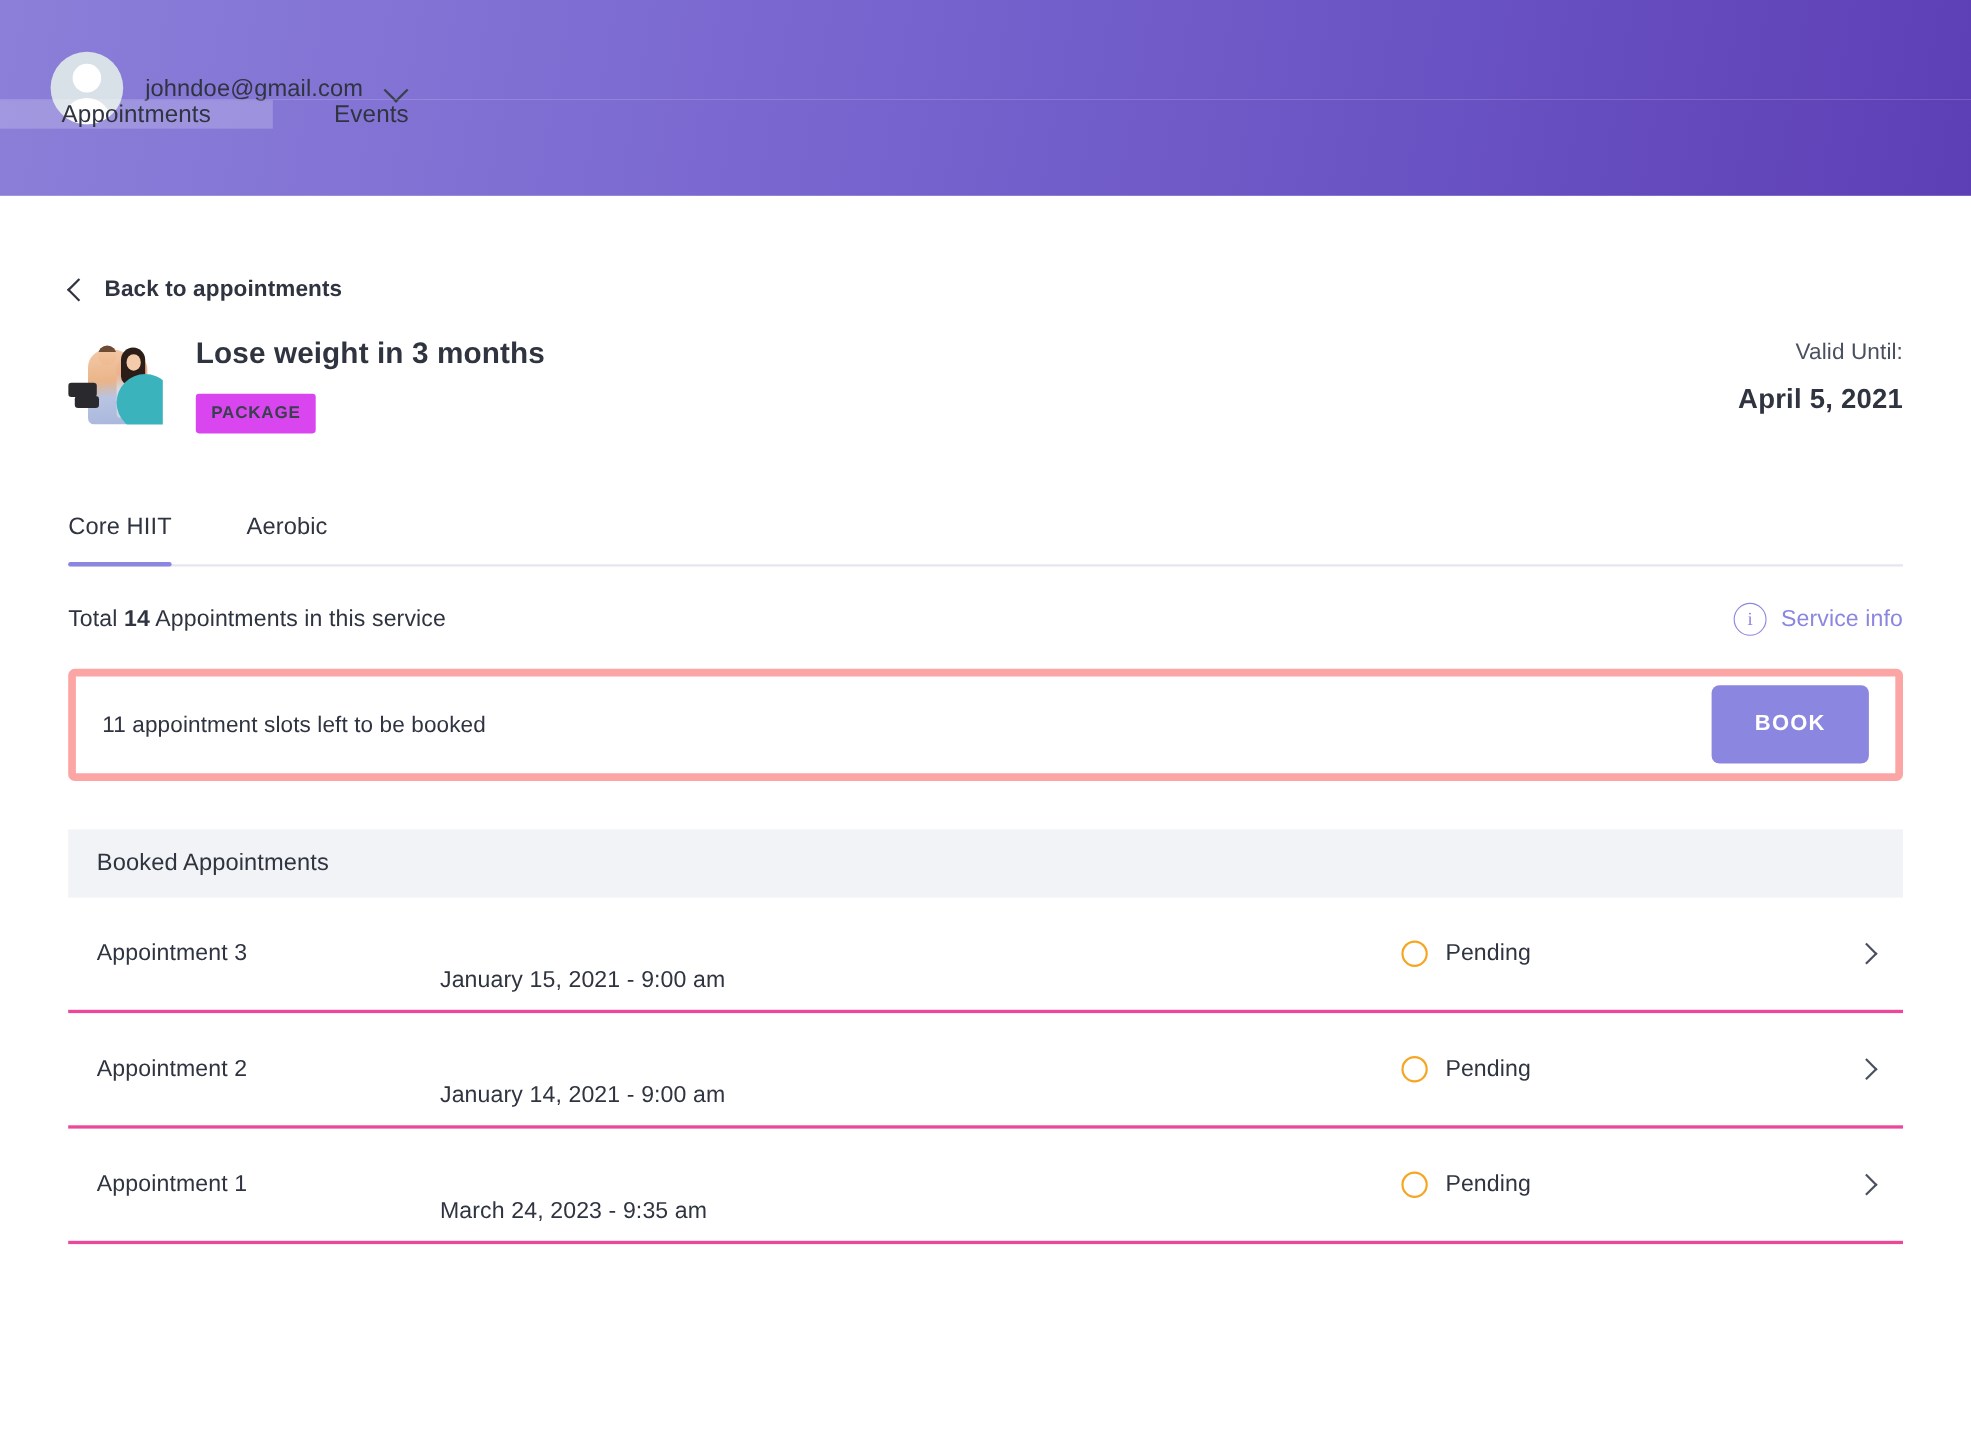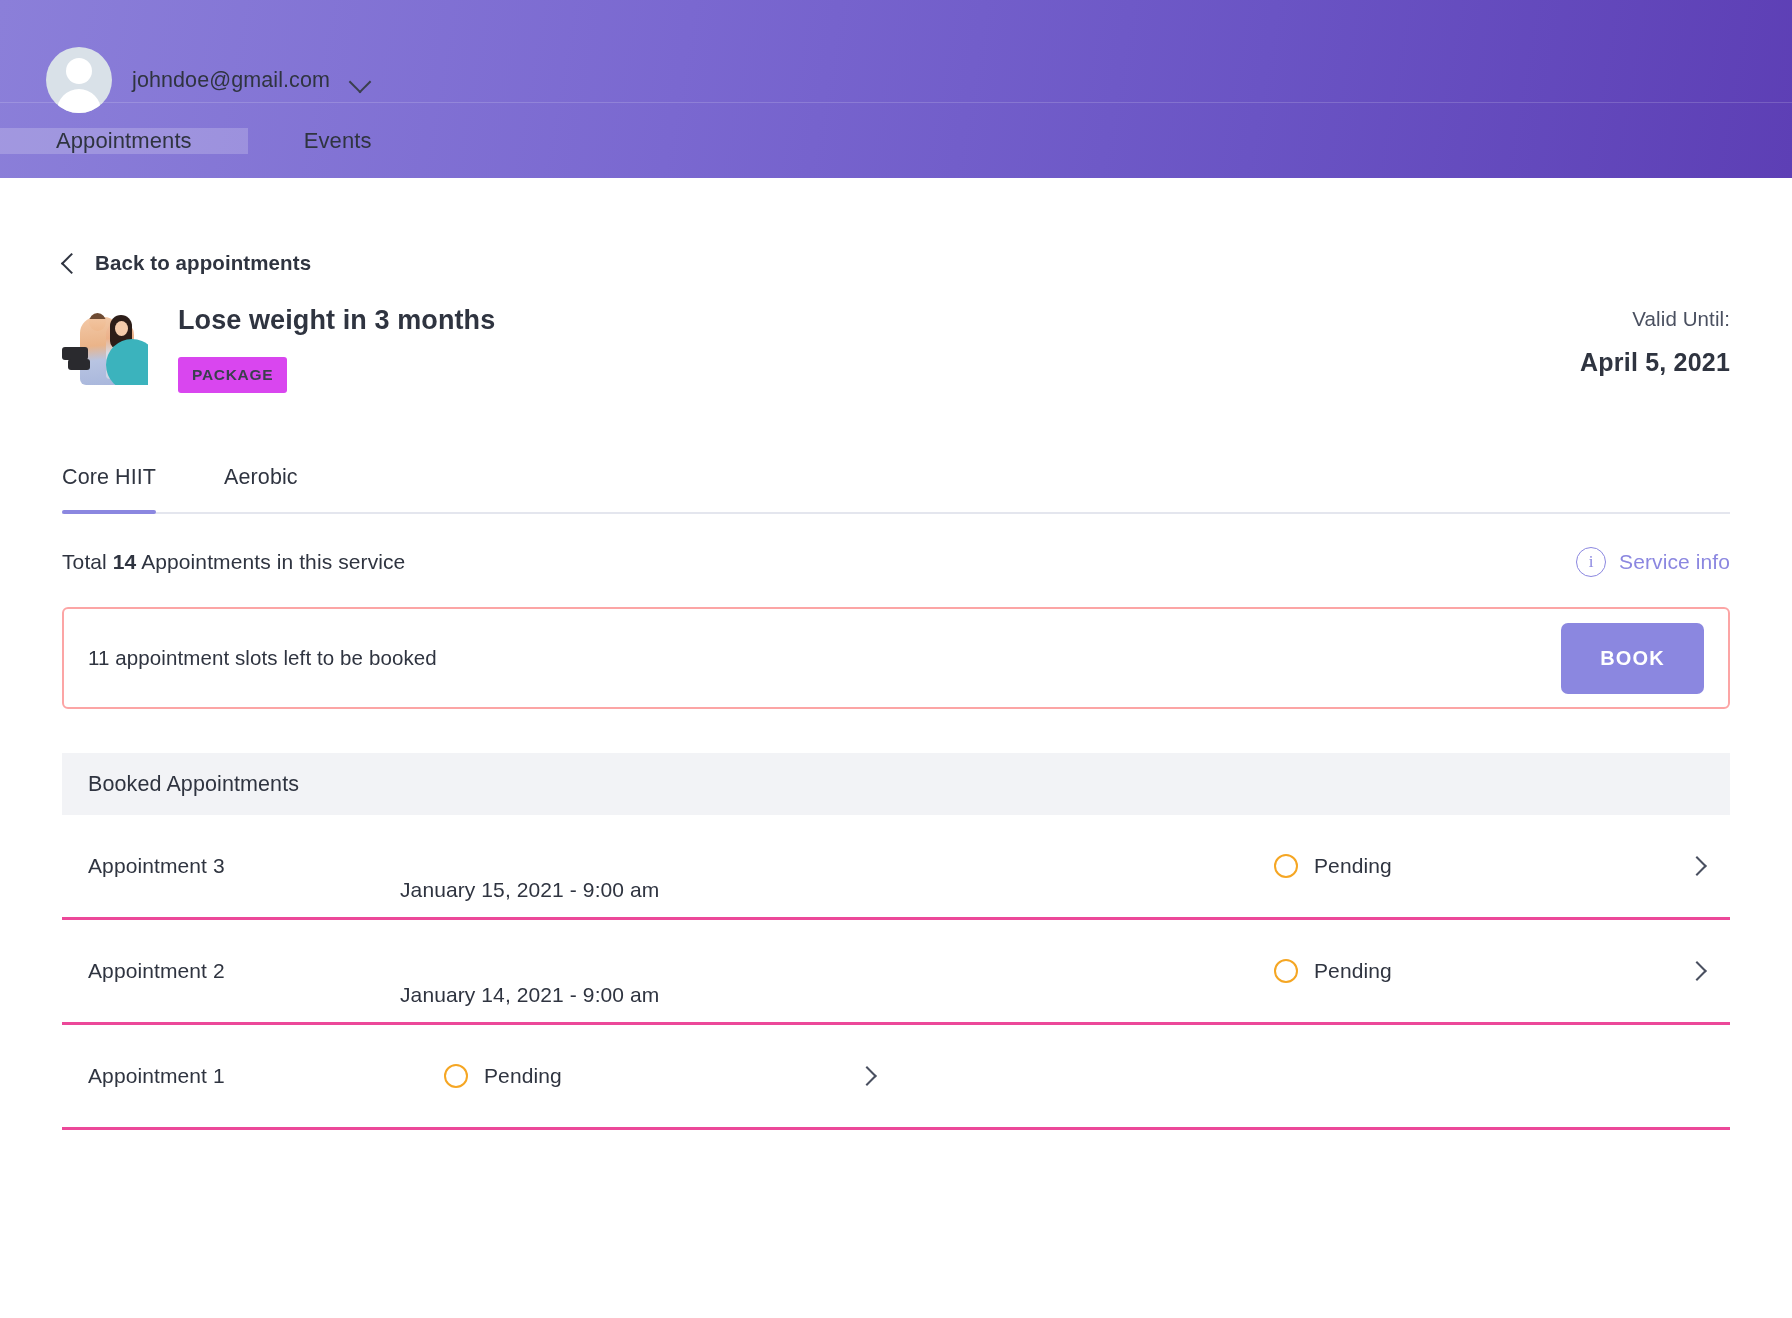--- a/index.html
+++ b/index.html
@@ -39,22 +39,22 @@
     font-size:21.5px; color:#2f3440; letter-spacing:.1px;
   }
   .chev-dn {
     width:16px; height:16px; margin-left:2px; margin-top:4px;
     border-right:2.2px solid #3a3f4d; border-bottom:2.2px solid #3a3f4d;
     transform:rotate(45deg);
   }
 
   
   .toptabs {
-    position:absolute; left:0; bottom:0; height:76px; width:100%;
-    display:flex; align-items:center;
+    position:absolute; left:0; bottom:0; height:88px; width:100%;
+    display:flex; align-items:flex-start;
     border-top:1px solid rgba(255,255,255,.16);
   }
   .toptab {
     display:flex; align-items:center;
     font-size:22px; color:#2f3440; letter-spacing:.1px;
     padding:0 56px;
     background:transparent;
   }
   .toptab.active { background:rgba(255,255,255,.2); }
 
@@ -159,21 +159,21 @@
   .ico-i {
     width:30px; height:30px; border-radius:50%;
     border:1.8px solid #8b87e0;
     display:flex; align-items:center; justify-content:center;
     font-size:17px; font-family:"Liberation Serif", serif;
   }
 
   
   .bookcard {
     margin-top:30px; height:102px;
-    border:2px solid #fca5a5; border-radius:6px;
+    border:7px solid #fca5a5; border-radius:6px;
     display:flex; align-items:center; justify-content:space-between;
     padding:0 24px 0 24px;
   }
   .bookcard-txt { font-size:20.5px; color:#2f3440; letter-spacing:.1px; }
   .book-btn {
     background:#8b87e0; color:#fff;
     font-size:20px; font-weight:bold; letter-spacing:1.1px;
     border:none; border-radius:7px;
     width:143px; height:71px;
     cursor:pointer;
@@ -310,20 +310,21 @@
           <span class="dot"></span>
           <span>Pending</span>
         </div>
         <div class="c-arrow">
           <span class="chev-rt"></span>
         </div>
       </div>
 
       <div class="row">
         <div class="c-name">Appointment 1</div>
+        <div class="c-date">March 24, 2023 - 9:35 am</div>
         <div class="c-status">
           <span class="dot"></span>
           <span>Pending</span>
         </div>
         <div class="c-arrow">
           <span class="chev-rt"></span>
         </div>
       </div>
 
     </div>

